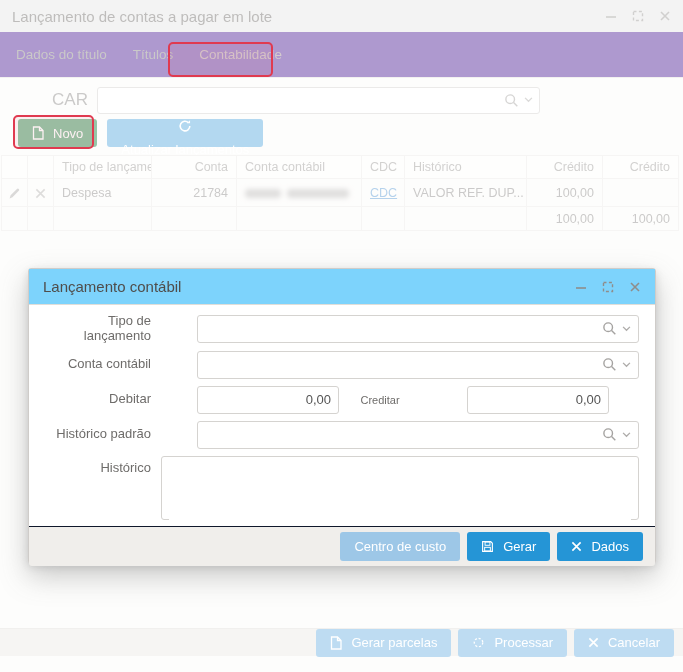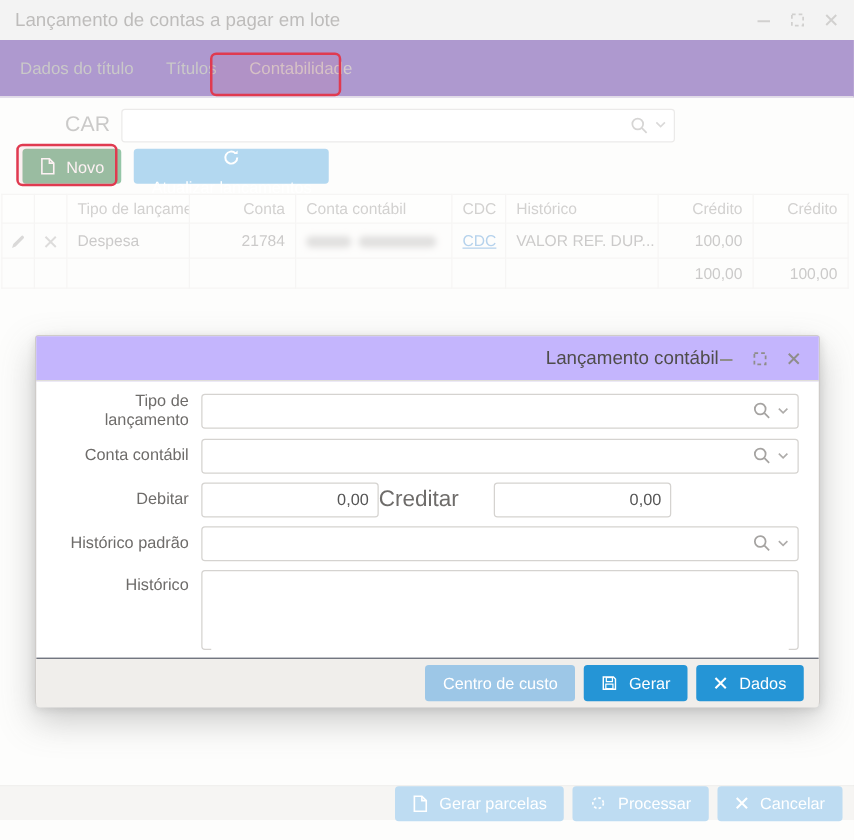--- a/index.html
+++ b/index.html
@@ -83,37 +83,37 @@
   .ann-novo { left:13px;  top:115px; width:81px;  height:34px; }
 
   
   .modal {
     position:absolute; left:28px; top:268px; width:628px; height:296px; z-index:20;
     background:#fff; border:1px solid #cfccc9; border-radius:3px;
     box-shadow:0 12px 28px rgba(100,100,100,0.35), 0 3px 8px rgba(0,0,0,0.12);
     display:flex; flex-direction:column;
   }
   .modal-header {
-    height:36px; background:#c4b5fd; border-bottom:1px solid #e0ded9;
-    display:flex; align-items:center; padding:0 14px; flex-shrink:0;text-align:right;
+    height:36px; background:#7dd3fc; border-bottom:1px solid #e0ded9;
+    display:flex; align-items:center; padding:0 14px; flex-shrink:0;
   }
   .modal-header .mtitle { flex:1; font-size:15px; color:#4f4d4b; }
   .modal-header .winctl { color:#8f8d8b; }
   .modal-body { flex:1; padding:9px 16px 6px; display:flex; flex-direction:column; gap:7px; }
   .form-row { display:flex; align-items:center; }
   .form-row.top { align-items:flex-start; }
   .form-label { width:116px; flex-shrink:0; text-align:right; padding-right:10px;
                 font-size:13px; color:#6e6c6a; line-height:1.15; }
   .form-row.top .form-label { padding-top:5px; }
   .sfield { flex:1; height:28px; border:1px solid #d5d3d0; border-radius:3px; background:#fff;
-            display:flex; align-items:center; padding:0 7px; }
+            display:flex; align-items:center; padding:0 7px;margin-left:36px; }
   .sfield input { flex:1; border:none; outline:none; background:transparent; font:inherit; font-size:13px; color:#555; min-width:0; }
   .num-field { flex:none; width:142px; }
   .num-field input { text-align:right; }
-  .mid-label { width:92px; text-align:left; padding-right:10px; font-size:18px; color:#6e6c6a; }
+  .mid-label { width:92px; text-align:center; padding-right:10px; font-size:11px; color:#6e6c6a; }
   .sfield textarea, textarea.tarea {
     flex:1; height:62px; border:none; outline:none; resize:none; font:inherit; font-size:13px; color:#555;
   }
   .tarea-wrap { flex:1; border:1px solid #d5d3d0; border-radius:3px; padding:4px 7px; height:64px; display:flex; }
   .modal-footer {
     height:40px; background:#f0eeeb; border-top:1px solid #0f172a; flex-shrink:0;
     display:flex; align-items:center; justify-content:flex-end; gap:7px; padding:0 12px;
     border-radius:0 0 3px 3px;
   }
   .btn-light   { background:#9dc7e7; height:29px; }

